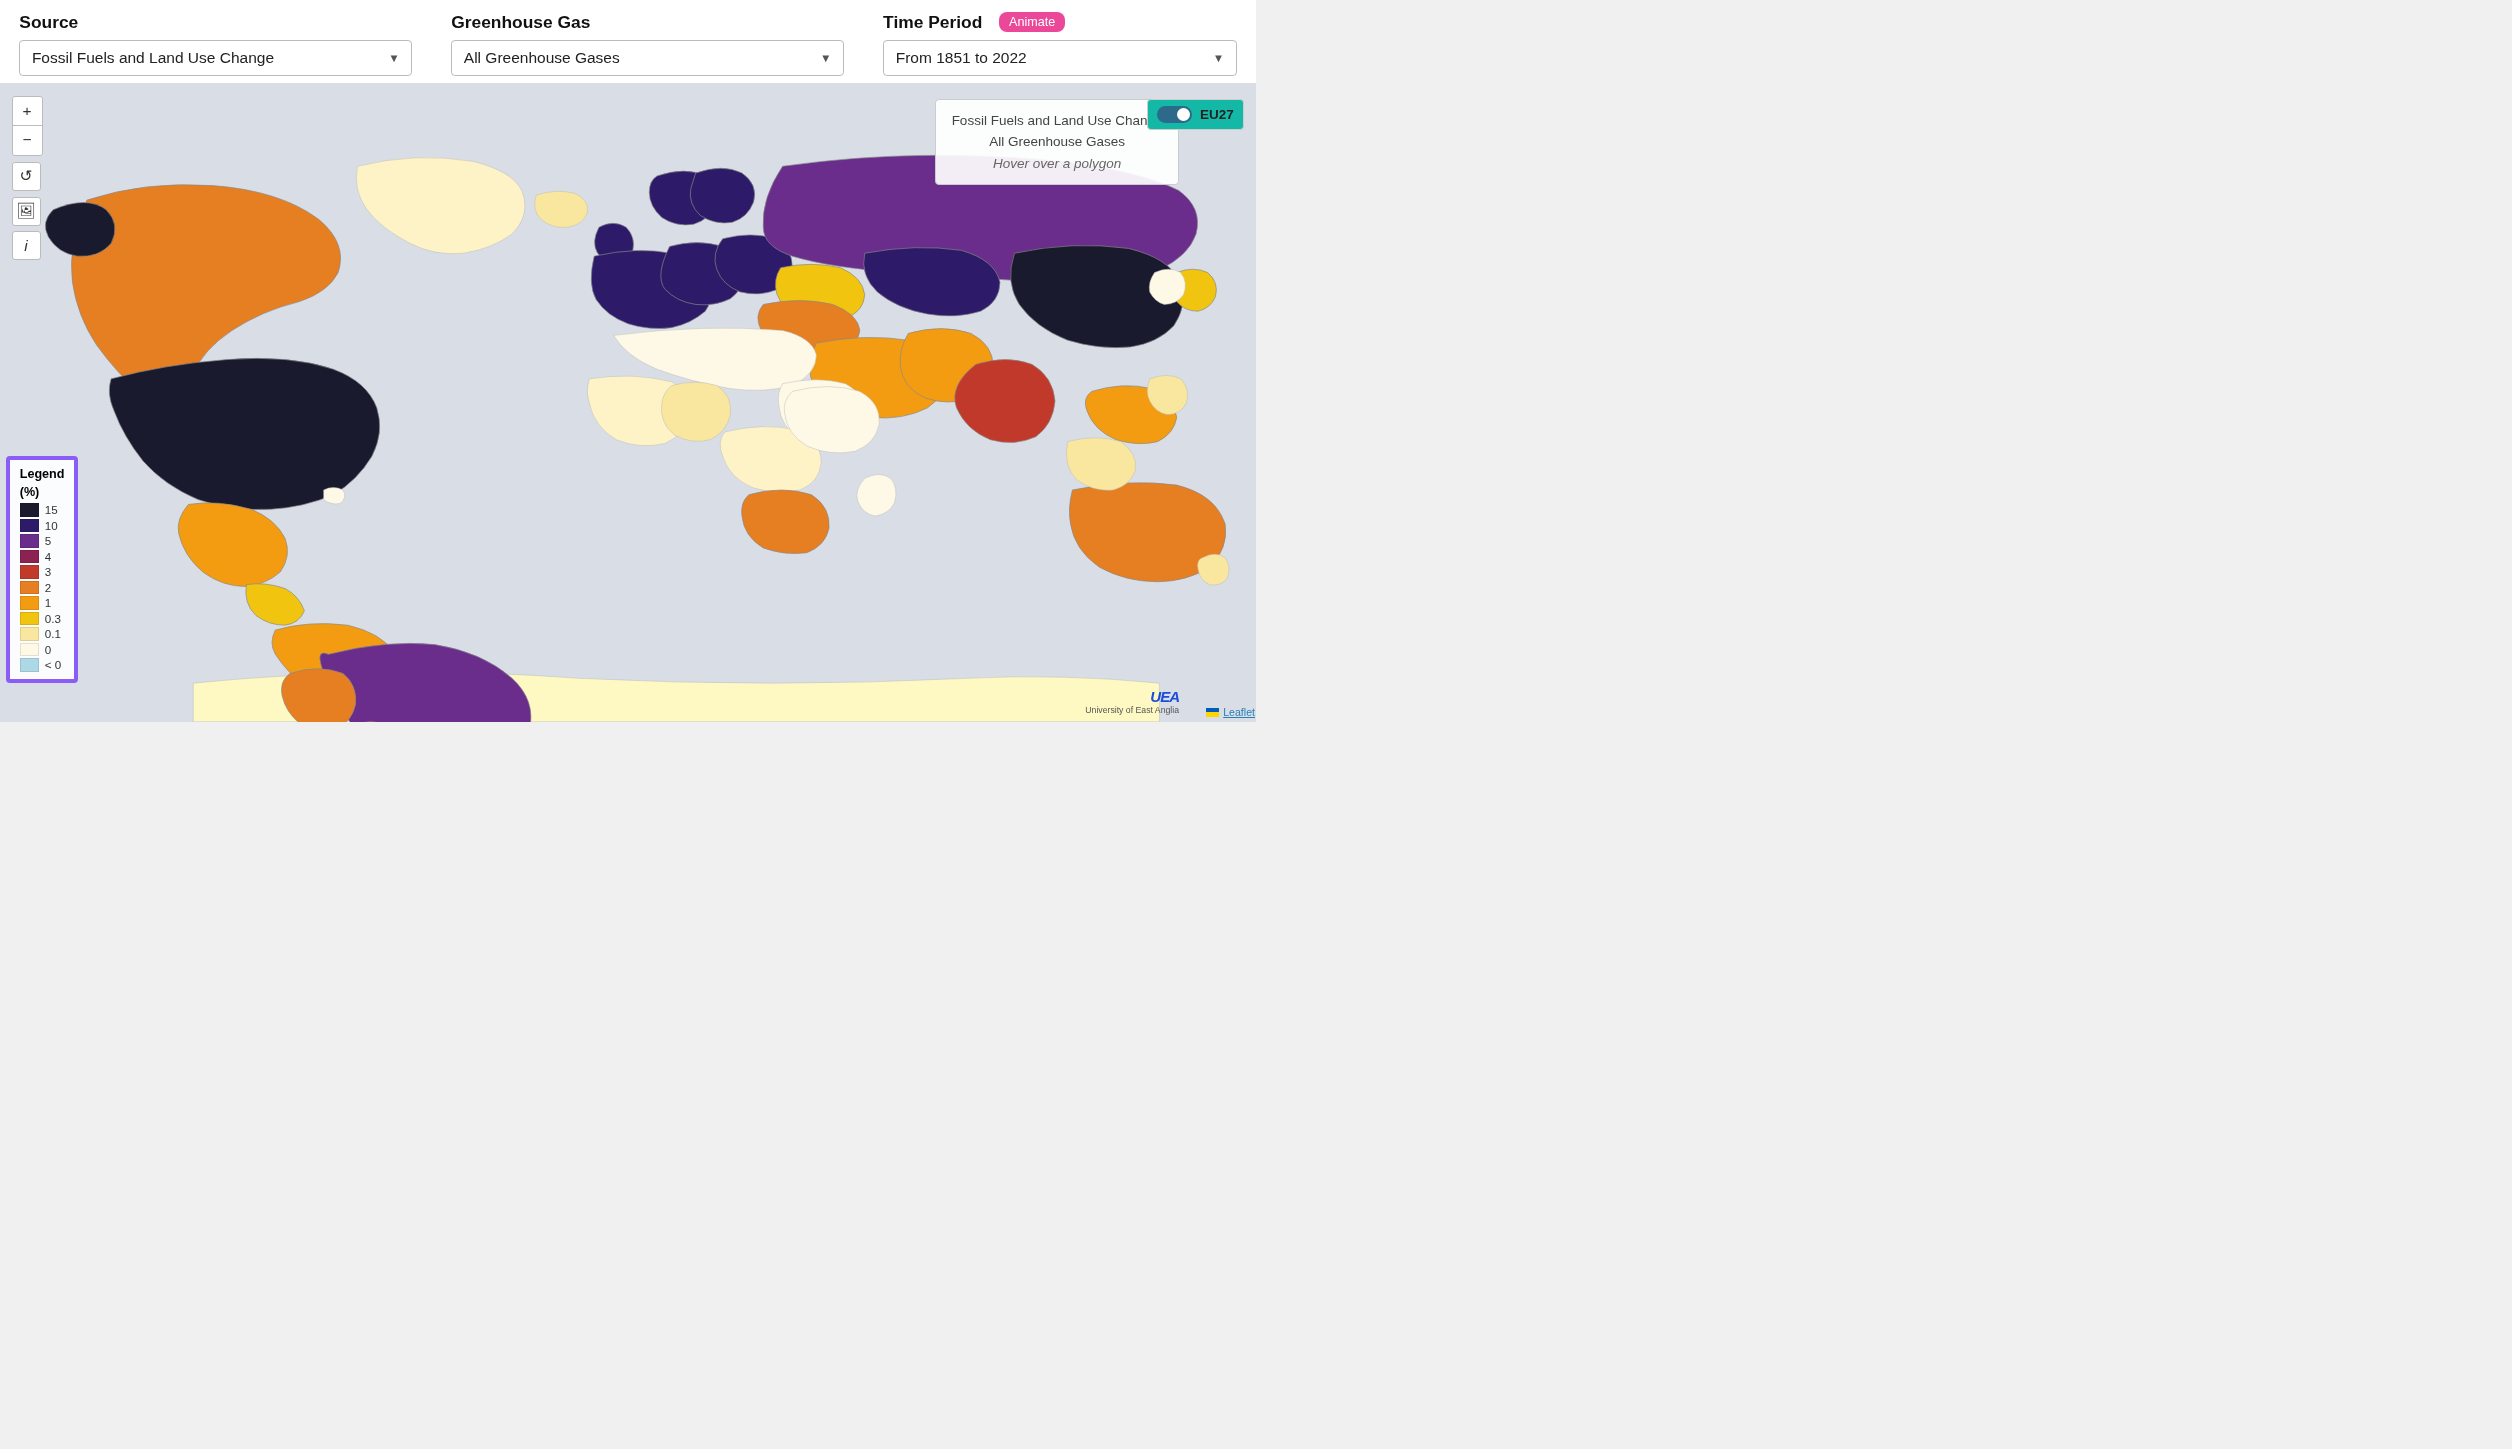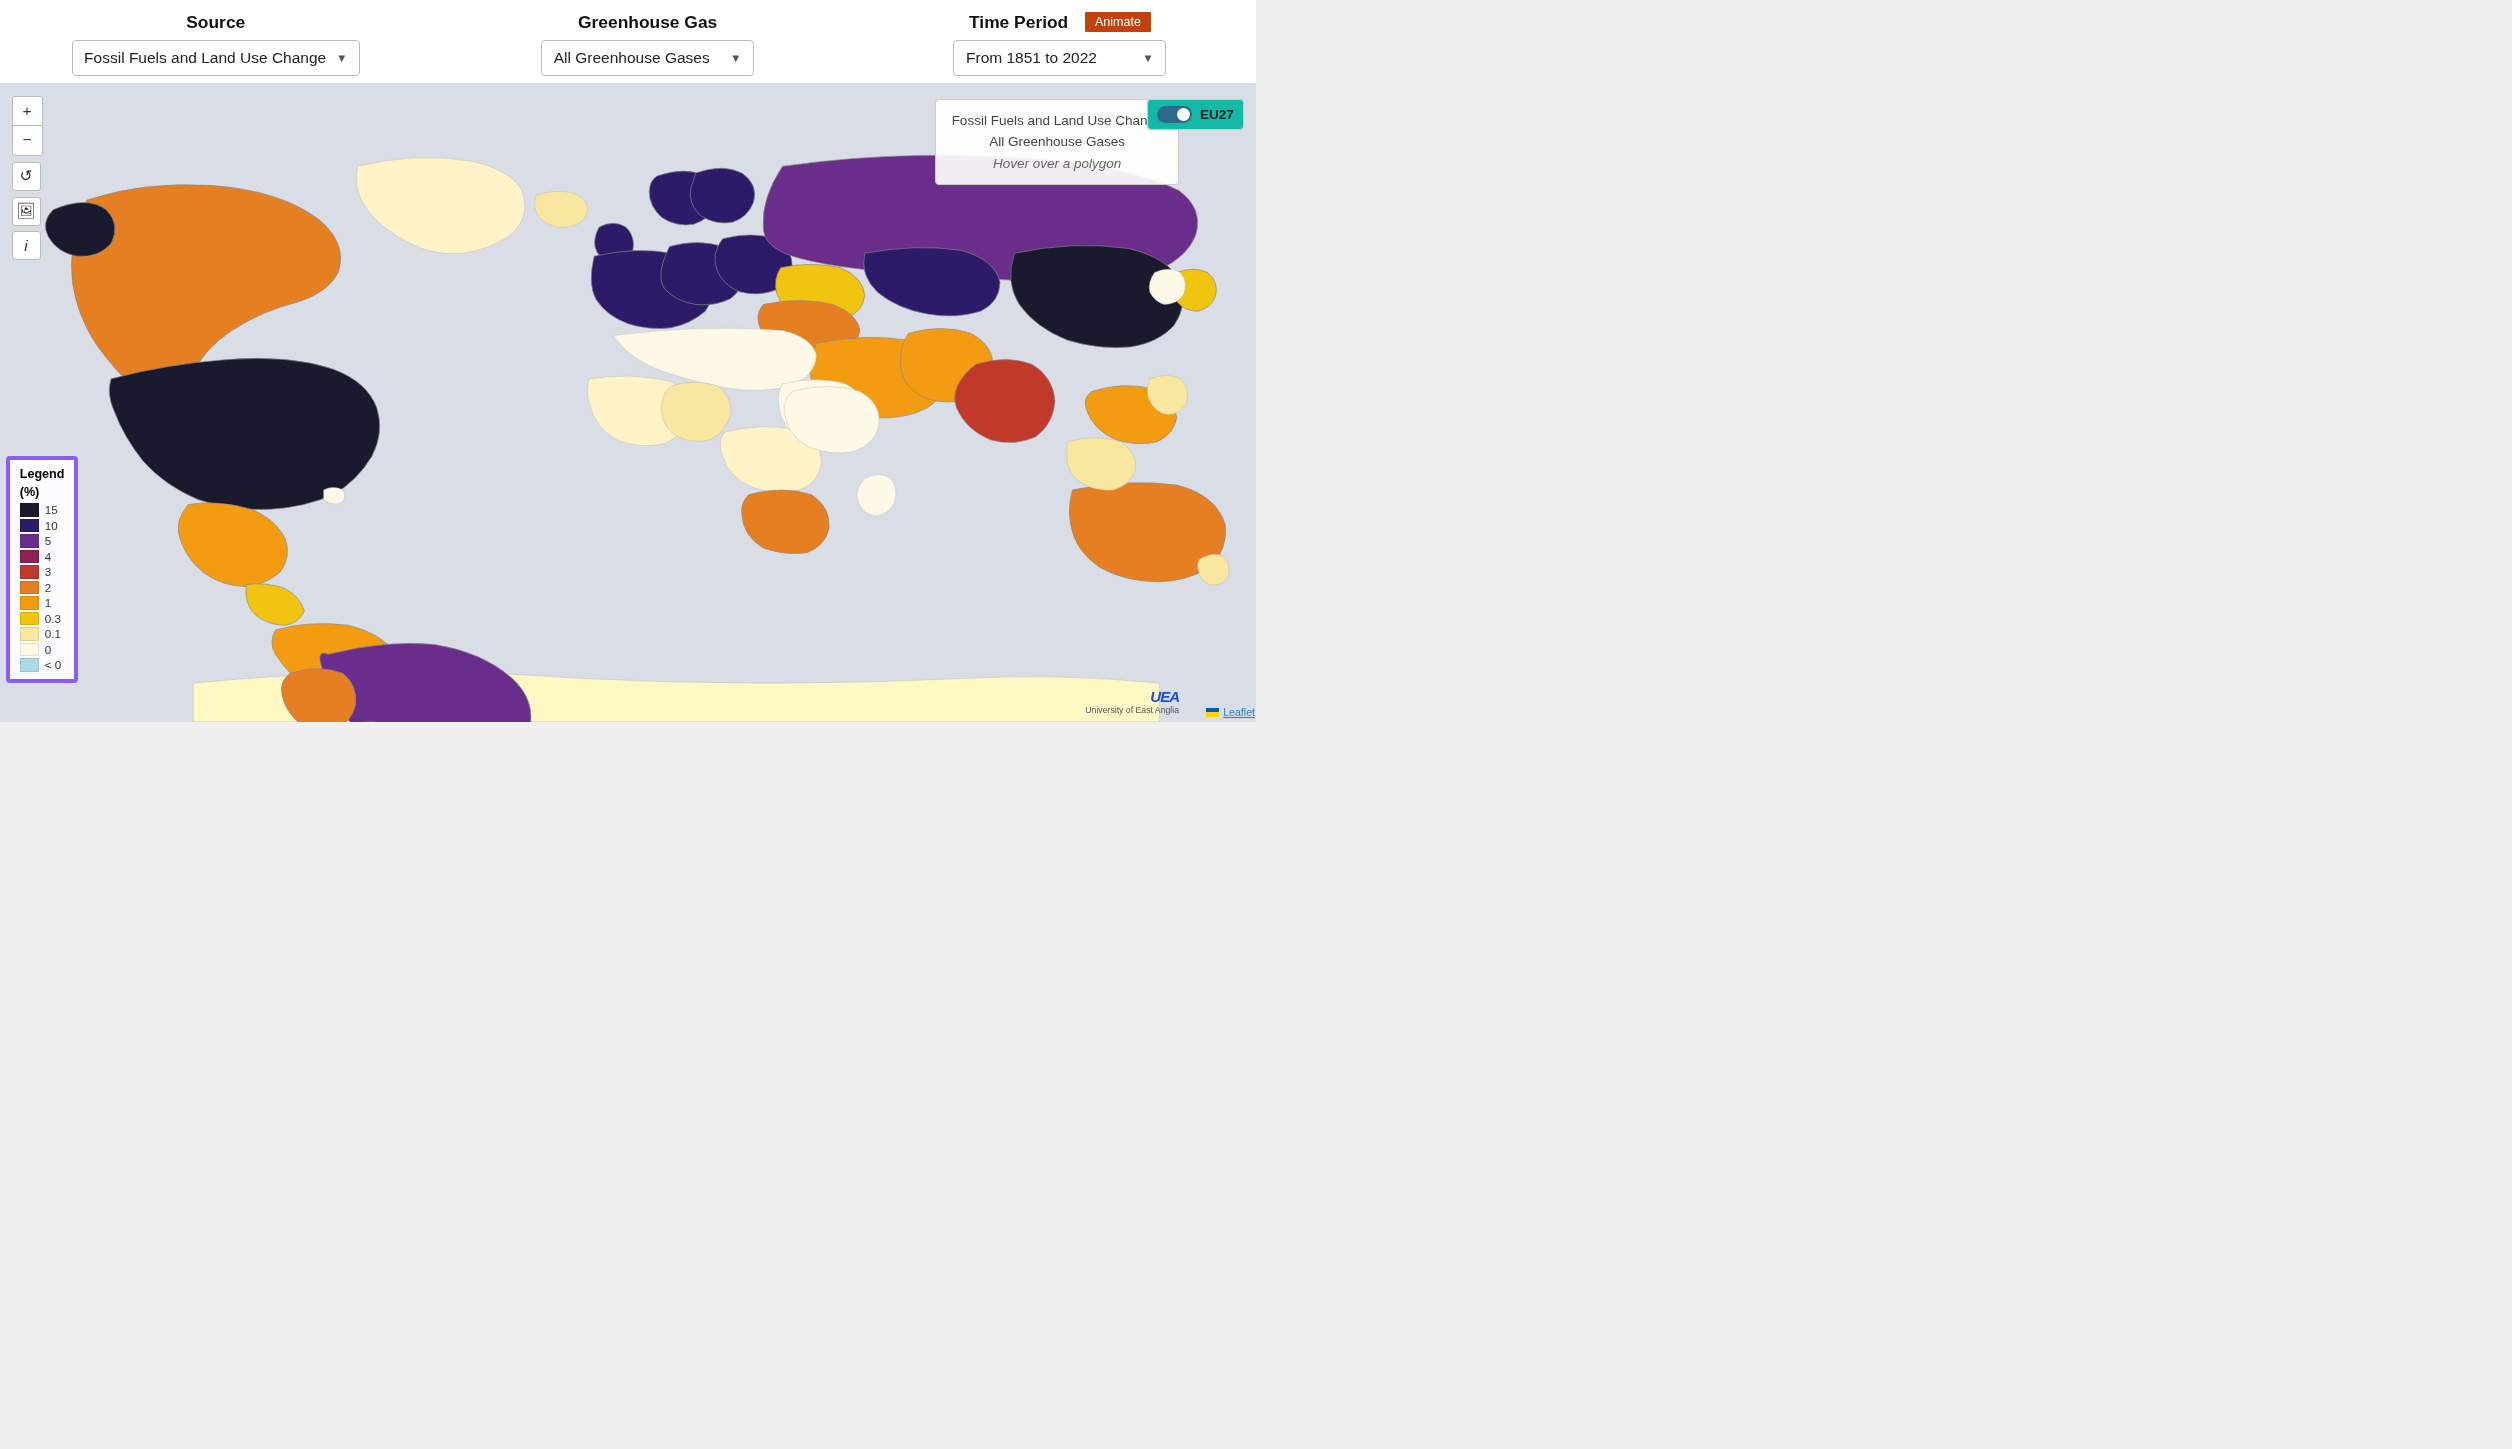--- a/index.html
+++ b/index.html
@@ -16,40 +16,39 @@
       padding: 11.6px 19.3px 7.7px 19.3px;
       background: #fff;
       border-bottom: 1px solid #ddd;
       gap: 39px;
     }
     .header-group {
       display: flex;
       flex-direction: column;
       gap: 7.7px;
       flex: 1;
-      align-items: center;
     }
     .header-group.time-period {
       flex: 0.9;
     }
     .header-label {
       font-size: 17.4px;
       font-weight: bold;
       color: #111;
     }
     .header-top-row {
       display: flex;
       align-items: center;
       gap: 17px;
     }
     .animate-btn {
-      background: #c2410c;
+      background: #ec4899;
       color: #fff;
       border: none;
-      border-radius: 1px;
+      border-radius: 8px;
       padding: 2.9px 9.7px;
       font-size: 12.6px;
       cursor: pointer;
     }
     .dropdown-select {
       display: flex;
       align-items: center;
       justify-content: space-between;
       background: #fff;
       border: 1px solid #bbb;

